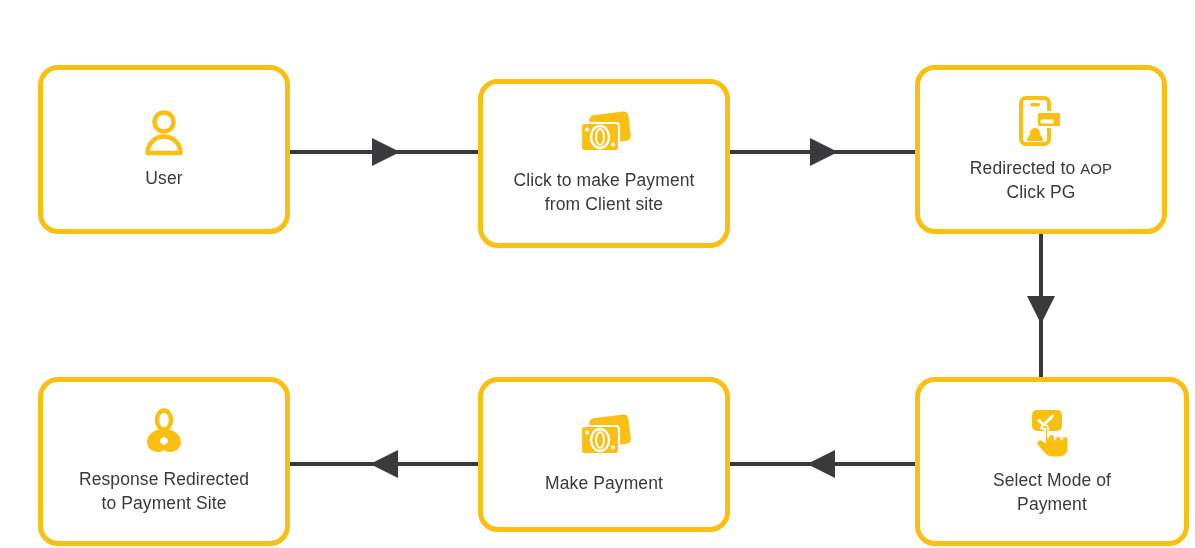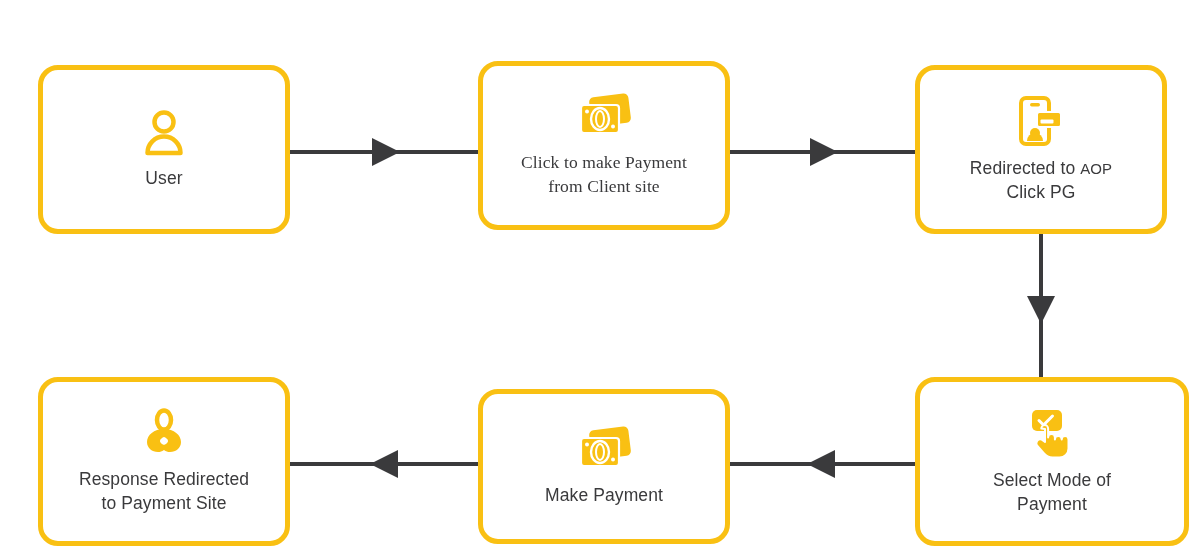--- a/index.html
+++ b/index.html
@@ -90,21 +90,21 @@
   <div class="node" style="left:38px;top:38px;width:252px;height:169px;">
     <span class="icon">
       <svg width="44" height="48" viewBox="0 0 44 48">
         <circle cx="22" cy="13" r="9.5" fill="none" stroke="#F9C013" stroke-width="4.5"></circle>
         <path d="M5.5 44 a16.5 16.5 0 0 1 33 0 Z" fill="none" stroke="#F9C013" stroke-width="4.5" stroke-linejoin="round"></path>
       </svg>
     </span>
     <div class="label">User</div>
   </div>
 
-  <div class="node" style="left:478px;top:34px;width:252px;height:169px;font-family:Liberation Serif, serif;">
+  <div class="node" style="left:478px;top:52px;width:252px;height:169px;">
     <span class="icon">
       <svg width="56" height="48" viewBox="0 0 56 48">
         <g fill="none" stroke="#F9C013" stroke-width="3.5" stroke-linejoin="round">
           <rect x="16" y="4" width="36" height="26" rx="3" transform="rotate(-7 34 17)" fill="#F9C013"></rect>
         </g>
         <rect x="5" y="12" width="38" height="28" rx="3" fill="#F9C013" stroke="#ffffff" stroke-width="2.2"></rect>
         <ellipse cx="24" cy="26" rx="9" ry="11" fill="none" stroke="#ffffff" stroke-width="2.4"></ellipse>
         <ellipse cx="24" cy="26" rx="4" ry="8" fill="none" stroke="#ffffff" stroke-width="2"></ellipse>
         <circle cx="11" cy="18.5" r="2" fill="#ffffff"></circle>
         <circle cx="37" cy="33.5" r="2" fill="#ffffff"></circle>
@@ -133,21 +133,21 @@
       <svg width="48" height="52" viewBox="0 0 48 52">
         <rect x="4" y="3" width="30" height="21" rx="5" fill="#F9C013"></rect>
         <path d="M11 13.5 l4.5 4.5 l9-9" fill="none" stroke="#ffffff" stroke-width="3" stroke-linecap="round" stroke-linejoin="round"></path>
         <path d="M17 22 v13 l-3.5 -2.5 a4 4 0 0 0 -4.5 6 l7 8 a11 11 0 0 0 8.5 4 h7 a9 9 0 0 0 9 -9 v-9 a3.4 3.4 0 0 0 -6.8 0 a3.4 3.4 0 0 0 -6.8 0 v-2 a3.4 3.4 0 0 0 -6.8 0 v-9 a3.4 3.4 0 0 0 -6.8 0 z" fill="#F9C013" stroke="#ffffff" stroke-width="2" stroke-linejoin="round"></path>
       </svg>
     </span>
     <div class="label">Select Mode of
 Payment</div>
   </div>
 
-  <div class="node" style="left:478px;top:362px;width:252px;height:155px;">
+  <div class="node" style="left:478px;top:350px;width:252px;height:155px;">
     <span class="icon">
       <svg width="56" height="48" viewBox="0 0 56 48">
         <g fill="none" stroke="#F9C013" stroke-width="3.5" stroke-linejoin="round">
           <rect x="16" y="4" width="36" height="26" rx="3" transform="rotate(-7 34 17)" fill="#F9C013"></rect>
         </g>
         <rect x="5" y="12" width="38" height="28" rx="3" fill="#F9C013" stroke="#ffffff" stroke-width="2.2"></rect>
         <ellipse cx="24" cy="26" rx="9" ry="11" fill="none" stroke="#ffffff" stroke-width="2.4"></ellipse>
         <ellipse cx="24" cy="26" rx="4" ry="8" fill="none" stroke="#ffffff" stroke-width="2"></ellipse>
         <circle cx="11" cy="18.5" r="2" fill="#ffffff"></circle>
         <circle cx="37" cy="33.5" r="2" fill="#ffffff"></circle>

